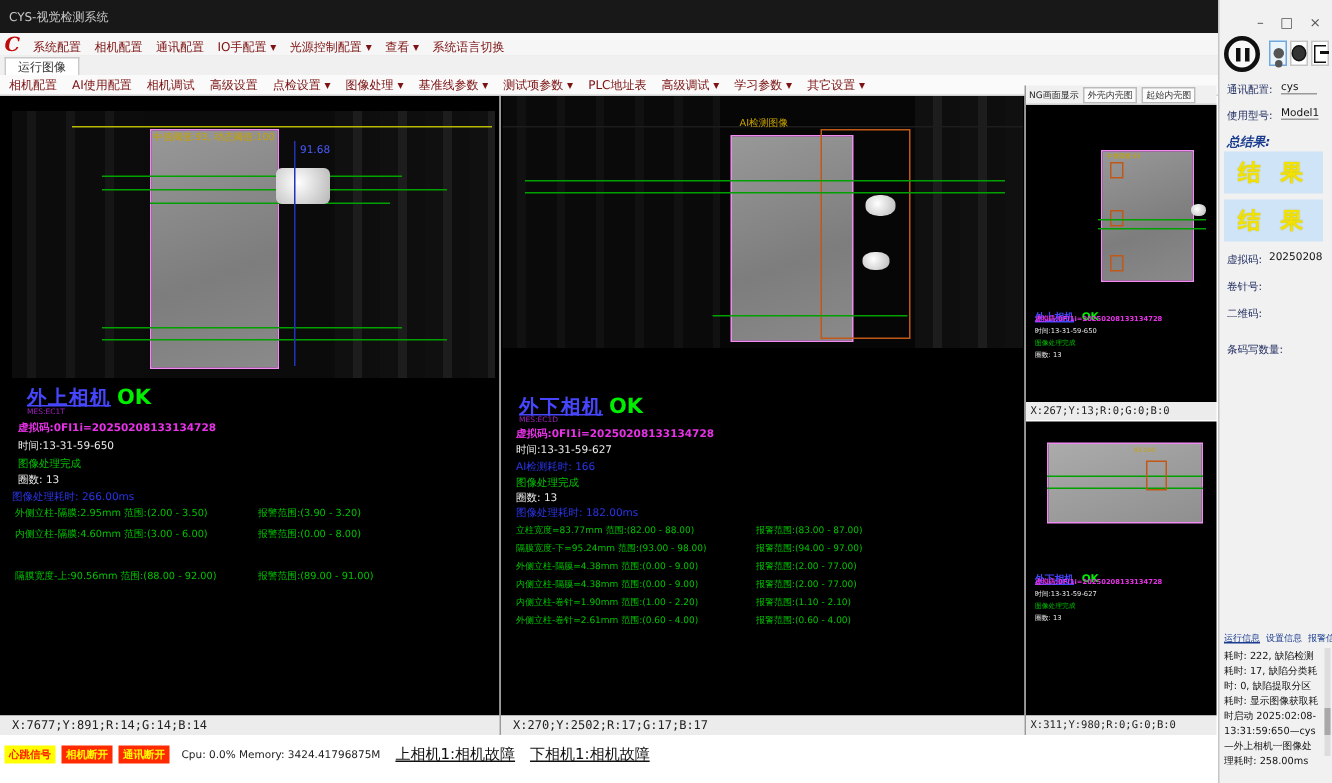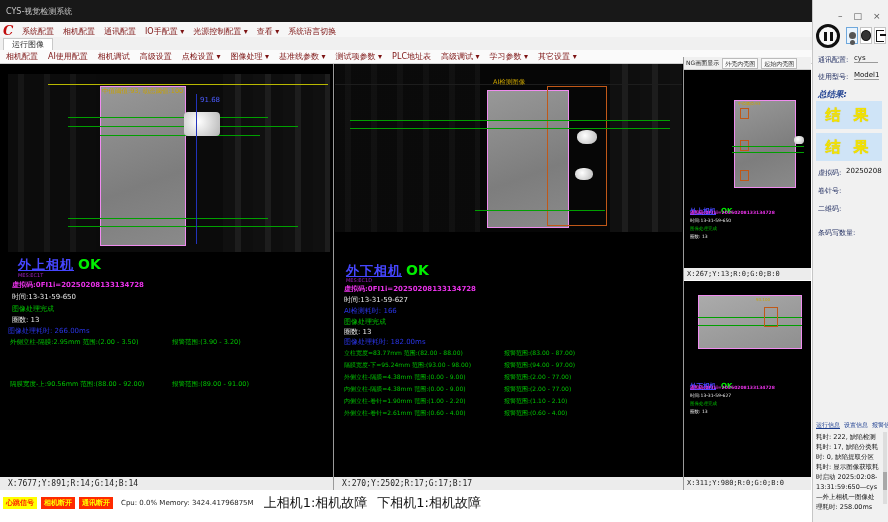--- a/index.html
+++ b/index.html
@@ -64,21 +64,21 @@
   .infotabs span{font-size:6px;color:#1a3c8f;white-space:nowrap;}
   .stats{font-size:6.5px;color:#111;line-height:1.55;word-break:break-all;width:64px;}
   .scrollbar{width:4px;background:#ddd;}
   .scrollthumb{width:4px;height:18px;background:#a8a8a8;}
   
   .statusbar{left:0;top:496px;width:812px;height:13px;background:#ffffff;display:flex;align-items:center;gap:4px;padding-left:3px;box-sizing:border-box;}
   .badge{font-size:7px;padding:1px 3px;font-weight:bold;white-space:nowrap;}
   .badge.b1{background:#ffff00;color:#ff2000;}
   .badge.b2{background:#ff2a00;color:#ffff00;}
   .cputext{font-size:7px;color:#222;white-space:nowrap;margin-left:4px;}
-  .faultlink{font-size:13px;color:#111;white-space:nowrap;margin-left:6px;}
+  .faultlink{font-size:10px;color:#111;text-decoration:underline;white-space:nowrap;margin-left:6px;}
   .bandsL{background:repeating-linear-gradient(90deg,#0c0c0c 0 10px,#161616 10px 16px,#0c0c0c 16px 26px);}
   .bandsR{background:repeating-linear-gradient(90deg,#101010 0 12px,#1d1d1d 12px 18px,#0e0e0e 18px 30px);}
 </style>
 </head>
 <body>
 
 <div class="app">
 
   <div class="abs titlebar"></div>
   <div class="abs titletext">CYS-视觉检测系统</div>
@@ -138,20 +138,24 @@
     <div class="abs t-mag" style="left:12px;top:216px;">虚拟码:0FI1i=20250208133134728</div>
     <div class="abs t-wh" style="left:12px;top:228px;">时间:13-31-59-650</div>
     <div class="abs t-gr" style="left:12px;top:240px;">图像处理完成</div>
     <div class="abs t-wh" style="left:12px;top:251px;">圈数: 13</div>
     <div class="abs t-bl" style="left:8px;top:262px;text-align:center;">图像处理耗时: 266.00ms</div>
 
     <div class="abs mrow" style="left:10px;top:274px;width:320px;">
       <span>外侧立柱-隔膜:2.95mm 范围:(2.00 - 3.50)</span>
       <span class="alarm" style="left:162px;">报警范围:(3.90 - 3.20)</span>
     </div>
+    <div class="abs mrow" style="left:10px;top:288px;width:320px;">
+      <span>内侧立柱-隔膜:4.60mm 范围:(3.00 - 6.00)</span>
+      <span class="alarm" style="left:162px;">报警范围:(0.00 - 8.00)</span>
+    </div>
     <div class="abs mrow" style="left:10px;top:316px;width:320px;">
       <span>隔膜宽度-上:90.56mm 范围:(88.00 - 92.00)</span>
       <span class="alarm" style="left:162px;">报警范围:(89.00 - 91.00)</span>
     </div>
   </div>
   <div class="abs pfooter" style="left:0;top:477px;width:333px;height:13px;">X:7677;Y:891;R:14;G:14;B:14</div>
 
   <div class="abs vdiv" style="left:333px;top:64px;height:426px;"></div>
 
   <div class="abs blackpanel" style="left:334px;top:64px;width:349px;height:413px;">

